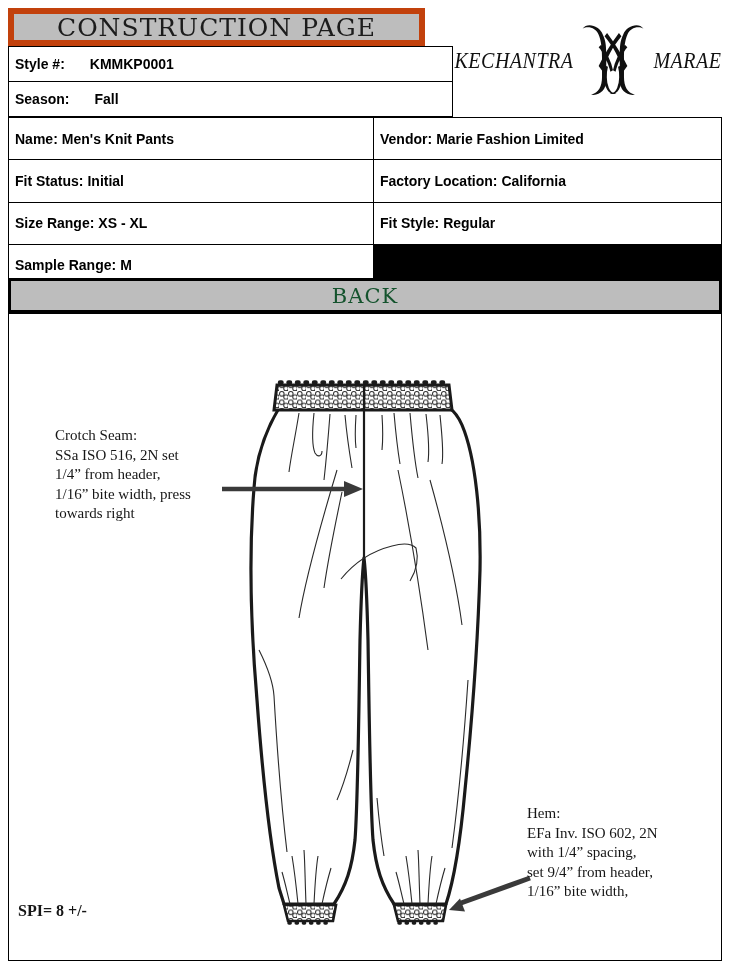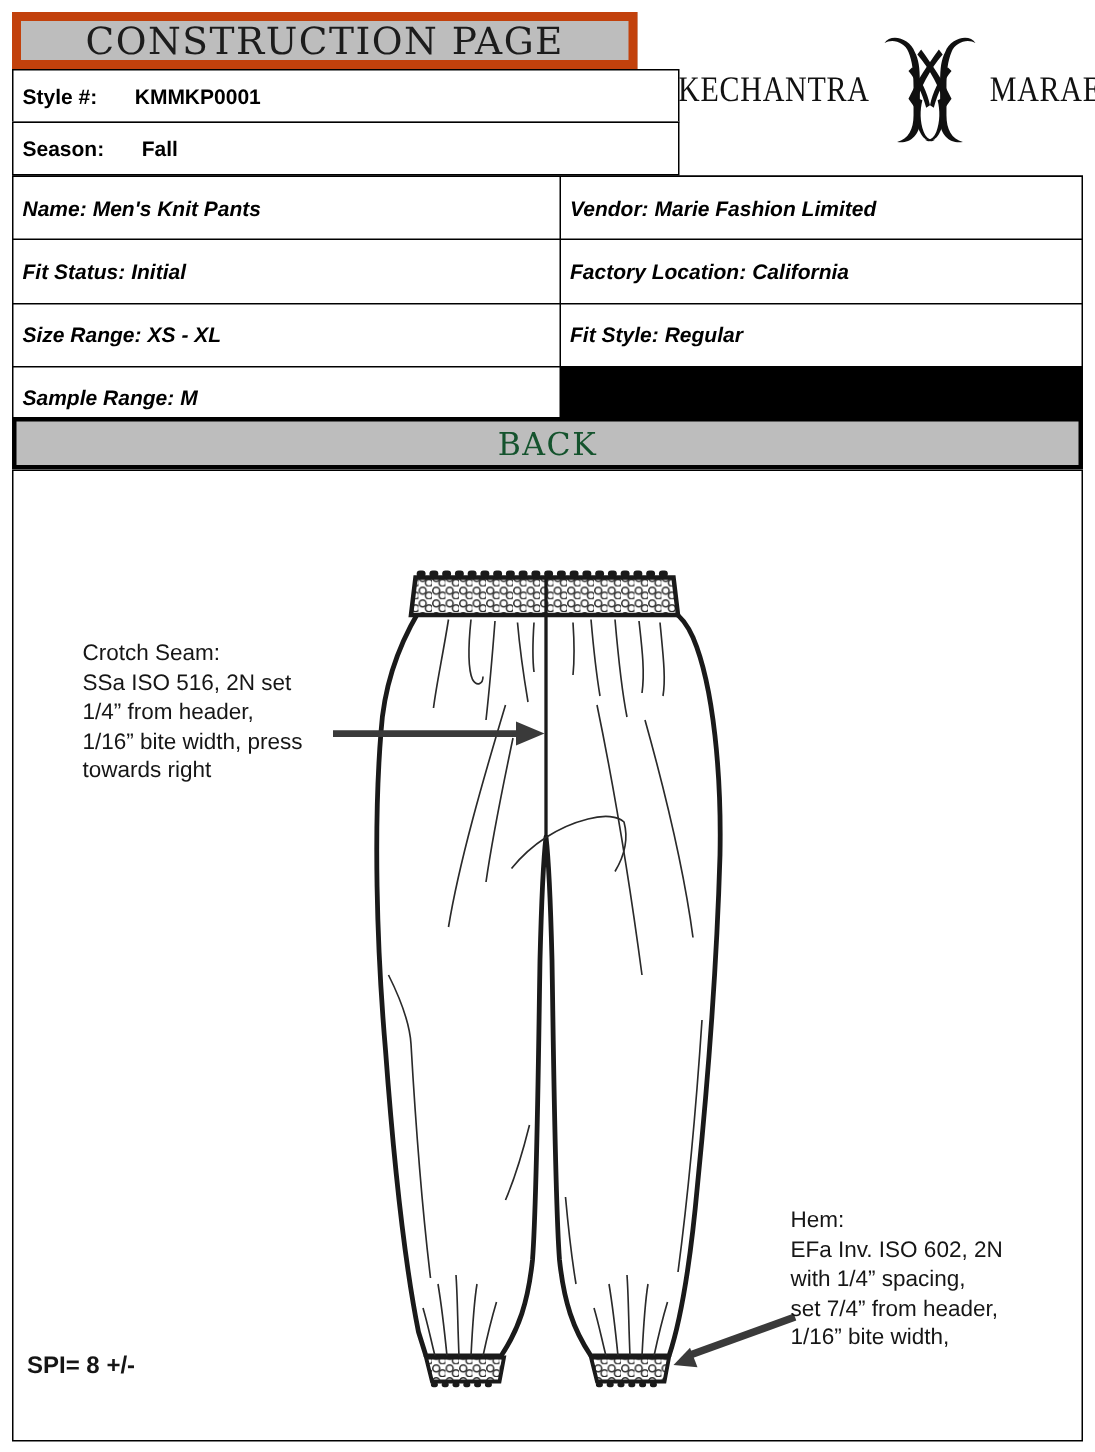--- a/index.html
+++ b/index.html
@@ -8,60 +8,60 @@
   
   .title-box{
     position:absolute;left:8px;top:8px;width:417px;height:38px;
     background:#bdbdbd;border:6px solid #c2410c;box-sizing:border-box;
     display:flex;align-items:center;justify-content:center;
     font-family:"DejaVu Serif","Liberation Serif",serif;
     font-size:25px;letter-spacing:1px;color:#1c1c1c;
   }
   .brand{
     position:absolute;left:452px;top:6px;width:272px;height:108px;
-    display:flex;align-items:center;justify-content:space-between;gap:2px;
+    display:flex;align-items:center;justify-content:center;gap:2px;font-style:italic;
   }
   .brand-text{
     font-family:"Liberation Serif",serif;font-size:20px;letter-spacing:.5px;
     color:#111;white-space:nowrap;transform:scaleY(1.2);
   }
   .brand svg{flex:0 0 auto;}
 
   
   .cell{
     display:flex;align-items:center;gap:4px;padding-left:6px;
     font-weight:700;font-size:14px;background:#fff;box-sizing:border-box;
     white-space:nowrap;overflow:hidden;
   }
   .info-row{position:absolute;left:8px;width:445px;height:36px;border:1px solid #000;gap:25px;}
   #row-style{top:46px;}
   #row-season{top:81px;}
   .info-grid{
     position:absolute;left:8px;top:117px;width:714px;height:170px;
     display:grid;grid-template-columns:364px 1fr;grid-auto-rows:1fr;
-    background:#000;gap:1px;border:1px solid #000;box-sizing:border-box;font-style:italic;
+    background:#000;gap:1px;border:1px solid #000;box-sizing:border-box;
   }
 
   
   .back-header{
     position:absolute;left:8px;top:278px;width:714px;height:35px;
     background:#bdbdbd;border:3px solid #000;box-sizing:border-box;
     display:flex;align-items:center;justify-content:center;
     font-family:"DejaVu Serif","Liberation Serif",serif;font-size:21px;color:#14532d;
     letter-spacing:1px;
   }
   .drawing-box{
     position:absolute;left:8px;top:313px;width:714px;height:648px;
     border:1px solid #000;box-sizing:border-box;background:#fff;
   }
   .drawing-svg{position:absolute;left:8px;top:313px;width:712px;height:646px;}
 
   .note{
     position:absolute;
-    font-family:Liberation Sans, sans-serif;
+    font-family:Liberation Serif, serif;
     font-size:15px;line-height:19.5px;color:#161616;
   }
   .note div{white-space:nowrap;}
   #crotch-note{left:55px;top:426px;}
   #hem-note{left:527px;top:804px;}
   #spi-note{left:18px;top:901px;font-weight:700;font-size:16px;}
 </style>
 </head>
 <body>
 
@@ -222,19 +222,19 @@
   <div>SSa ISO 516, 2N set</div>
   <div>1/4” from header,</div>
   <div>1/16” bite width, press</div>
   <div>towards right</div>
 </div>
 
 <div class="note" id="hem-note">
   <div>Hem:</div>
   <div>EFa Inv. ISO 602, 2N</div>
   <div>with 1/4” spacing,</div>
-  <div>set 7/4” from header,</div>
+  <div>set 9/4” from header,</div>
   <div>1/16” bite width,</div>
 </div>
 
 <div class="note" id="spi-note">
   <div>SPI= 8 +/-</div>
 </div>
 
 </body></html>

